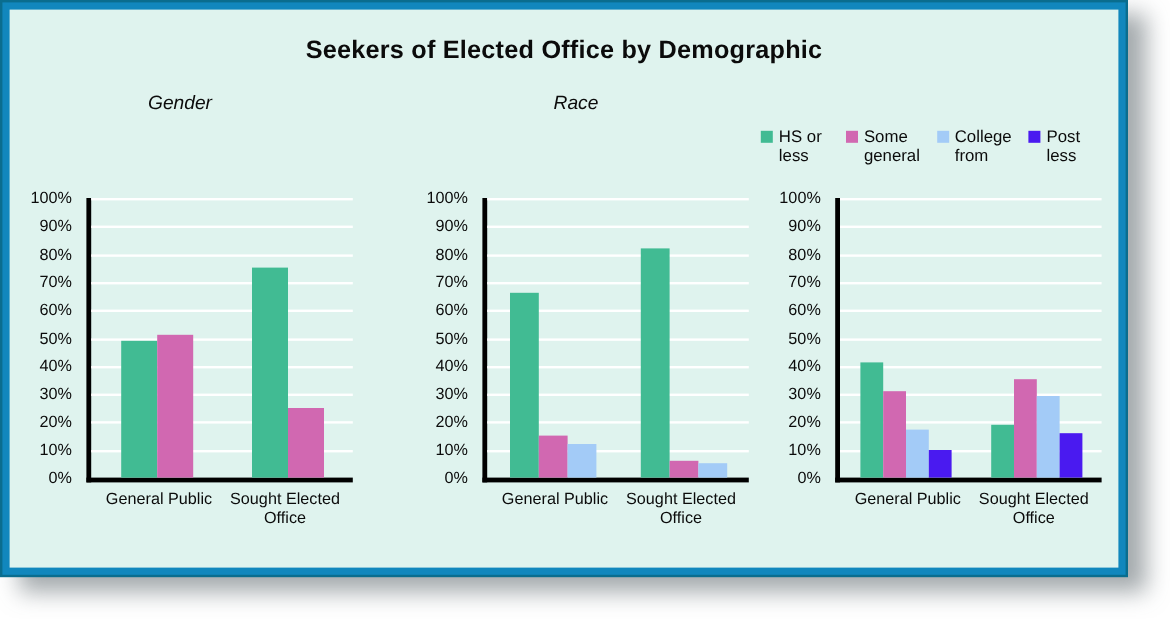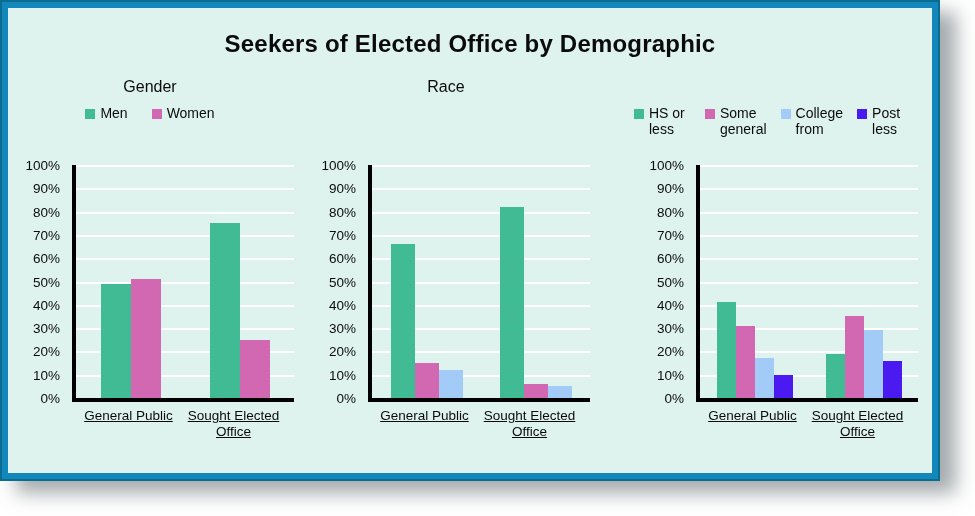--- a/index.html
+++ b/index.html
@@ -2,61 +2,51 @@
 <html><head>
 <meta charset="utf-8">
 <style>
   html,body{margin:0;padding:0;width:975px;height:516px;background:#ffffff;overflow:hidden;
     font-family:"Liberation Sans",sans-serif;color:#0b0b0b;}
   .panel{position:absolute;left:0;top:0;width:940px;height:481px;background:#0a6d8e;
     padding:2px;box-sizing:border-box;box-shadow:16px 12px 18px rgba(90,100,105,.55);}
   .panel-mid{width:100%;height:100%;background:#1187bd;padding:6px;box-sizing:border-box;}
   .panel-inner{position:relative;width:100%;height:100%;background:#dff3ee;}
   .main-title{position:absolute;top:22px;left:0;width:100%;text-align:center;
-    font-size:24px;font-weight:bold;letter-spacing:.2px;}
+    font-size:21px;font-weight:bold;letter-spacing:.2px;}
   .chart{position:absolute;top:62px;width:280px;height:385px;}
-  #chart-0{left:2px;} #chart-1{left:298px;} #chart-2{left:626px;}
-  .sub-title{position:absolute;top:8px;left:0;width:100%;text-align:center;font-size:16px;}
+  #chart-0{left:2px;} #chart-1{left:332px;} #chart-2{left:626px;}
+  .sub-title{position:absolute;top:8px;left:0;width:100%;text-align:center;font-size:16px;font-style:italic;}
   .legend{position:absolute;top:36px;left:0;width:100%;display:flex;justify-content:center;gap:24px;}
   #chart-2 .legend{gap:14px;}
   .legend-item{display:flex;align-items:flex-start;gap:5px;font-size:14px;line-height:1.12;}
   .swatch{width:10px;height:10px;margin-top:3px;flex:none;}
   #chart-2 .legend-label{max-width:56px;}
   .plot-row{position:absolute;top:95px;left:0;display:flex;}
   .ylabels{position:relative;width:62px;height:233px;flex:none;}
   .ytick{position:absolute;right:12px;transform:translateY(-50%);font-size:13.5px;white-space:nowrap;}
   .plot{position:relative;width:218px;height:233px;border-left:4px solid #000;border-bottom:4px solid #000;}
   .gridline{position:absolute;left:0;width:100%;height:2px;background:#ffffff;}
   .bars{position:absolute;left:0;bottom:0;width:100%;height:100%;display:flex;
     justify-content:space-around;align-items:flex-end;}
   .bar-group{display:flex;align-items:flex-end;}
-  .cat-labels{position:absolute;top:338px;left:66px;width:218px;display:flex;justify-content:flex-start;text-decoration:underline;}
+  .cat-labels{position:absolute;top:338px;left:66px;width:218px;display:flex;justify-content:center;}
   .cat-label{width:105px;text-align:center;font-size:13.5px;line-height:1.18;}
   .source{position:absolute;left:2px;top:447px;width:920px;font-size:13.6px;
     letter-spacing:-0.3px;white-space:nowrap;}
 </style>
 </head>
 <body>
 
 <div class="panel">
   <div class="panel-mid">
     <div class="panel-inner">
       <div class="main-title">Seekers of Elected Office by Demographic</div>
       <div class="chart" id="chart-0">
           <div class="sub-title">Gender</div>
-          <div class="legend">
-            <div class="legend-item">
-              <span class="swatch" style="background: rgb(65, 187, 147);"></span>
-              <span class="legend-label">Men</span>
-            </div>
-            <div class="legend-item">
-              <span class="swatch" style="background: rgb(209, 104, 177);"></span>
-              <span class="legend-label">Women</span>
-            </div>
-          </div>
           <div class="plot-row">
             <div class="ylabels">
               <div class="ytick" style="top: 0px;">100%</div>
               <div class="ytick" style="top: 23.3px;">90%</div>
               <div class="ytick" style="top: 46.6px;">80%</div>
               <div class="ytick" style="top: 69.9px;">70%</div>
               <div class="ytick" style="top: 93.2px;">60%</div>
               <div class="ytick" style="top: 116.5px;">50%</div>
               <div class="ytick" style="top: 139.8px;">40%</div>
               <div class="ytick" style="top: 163.1px;">30%</div>

